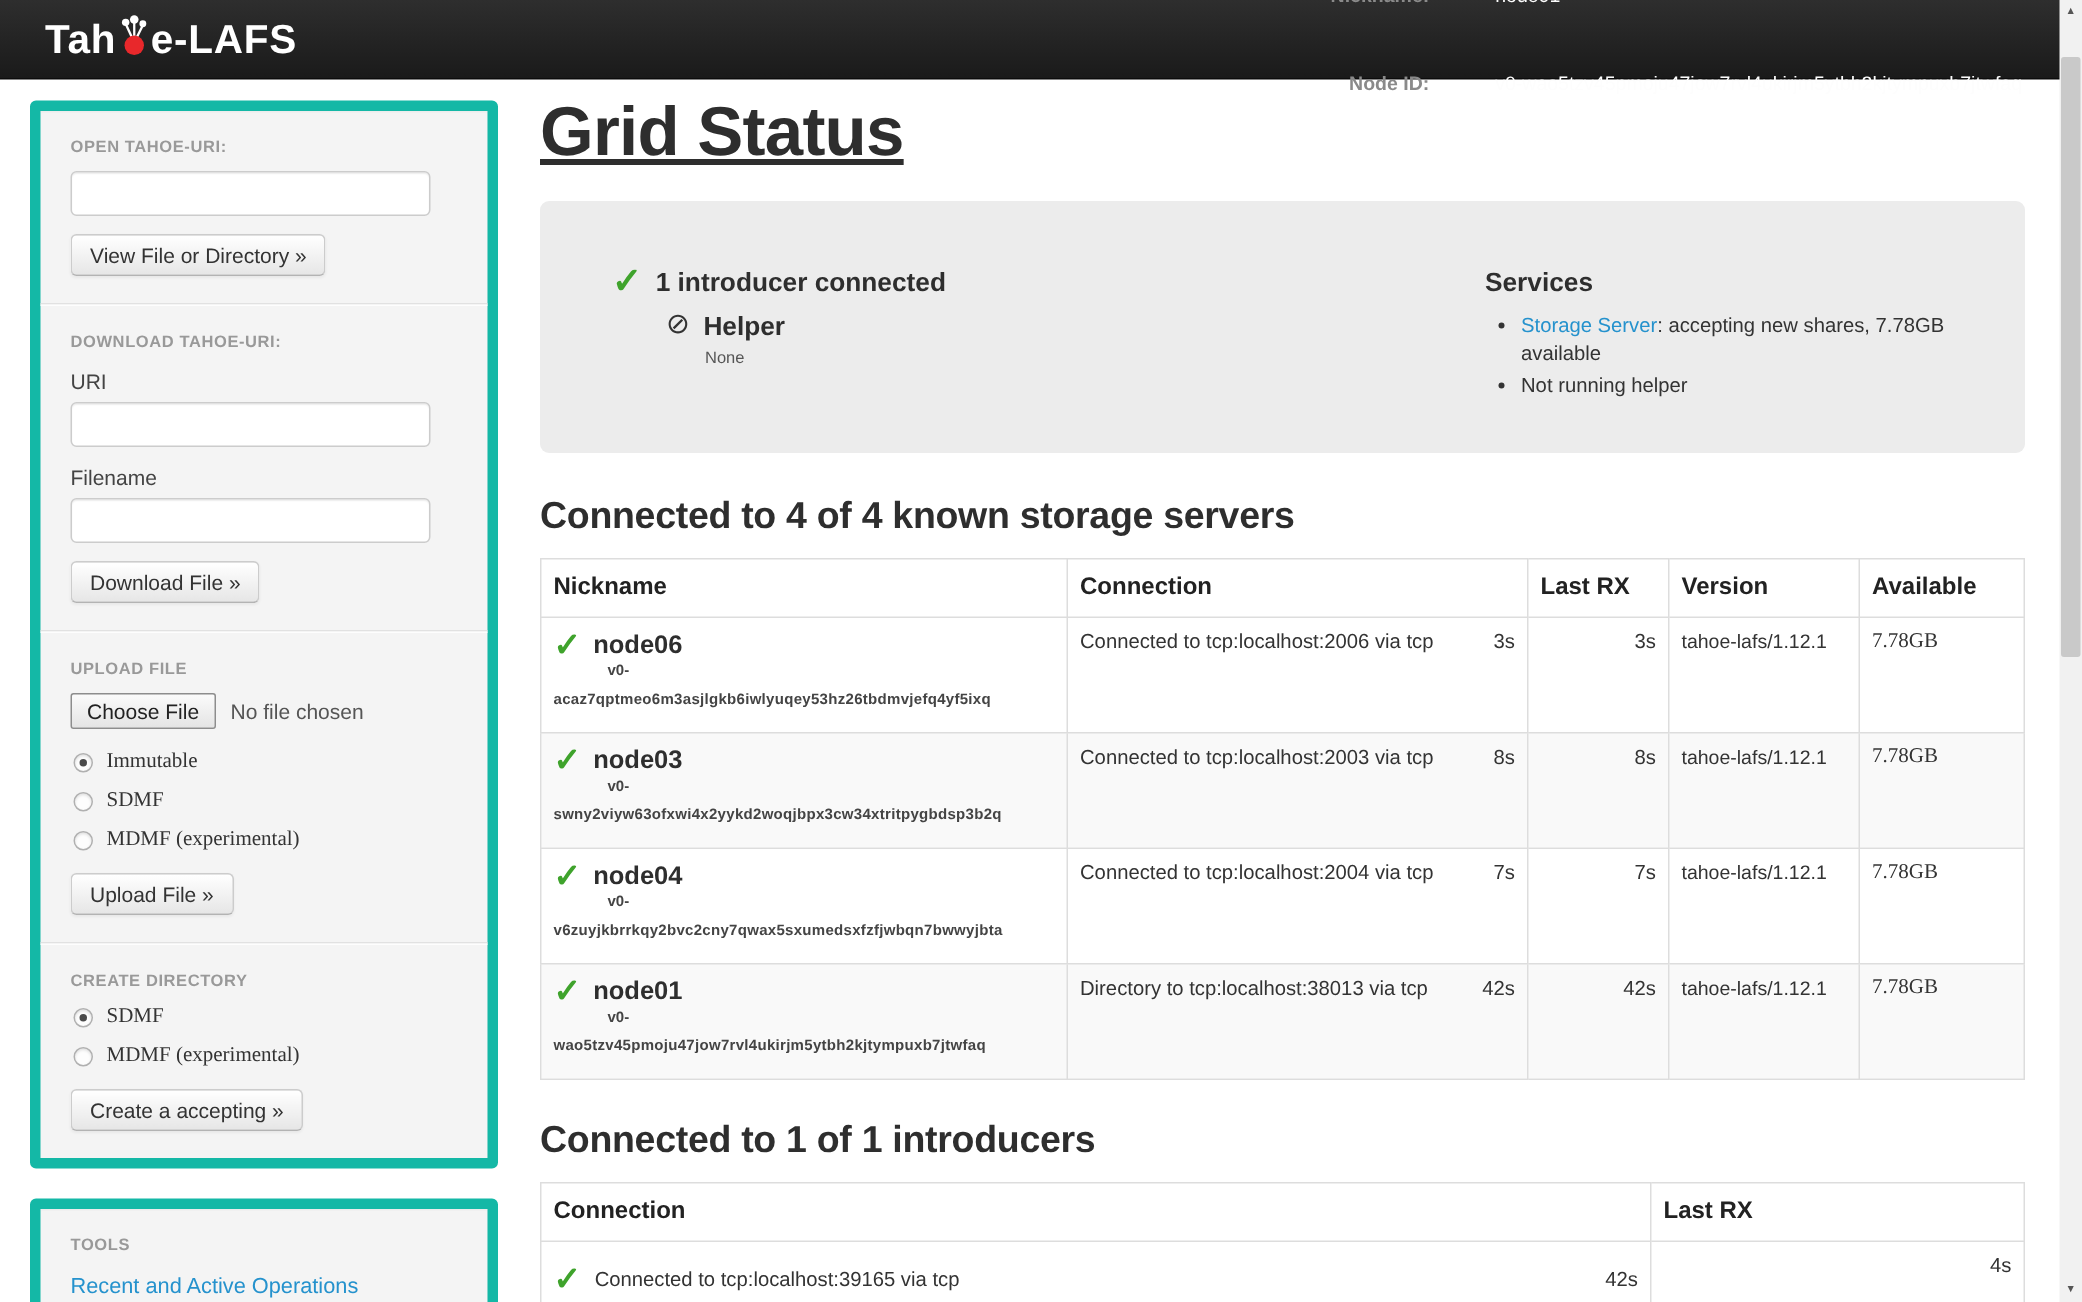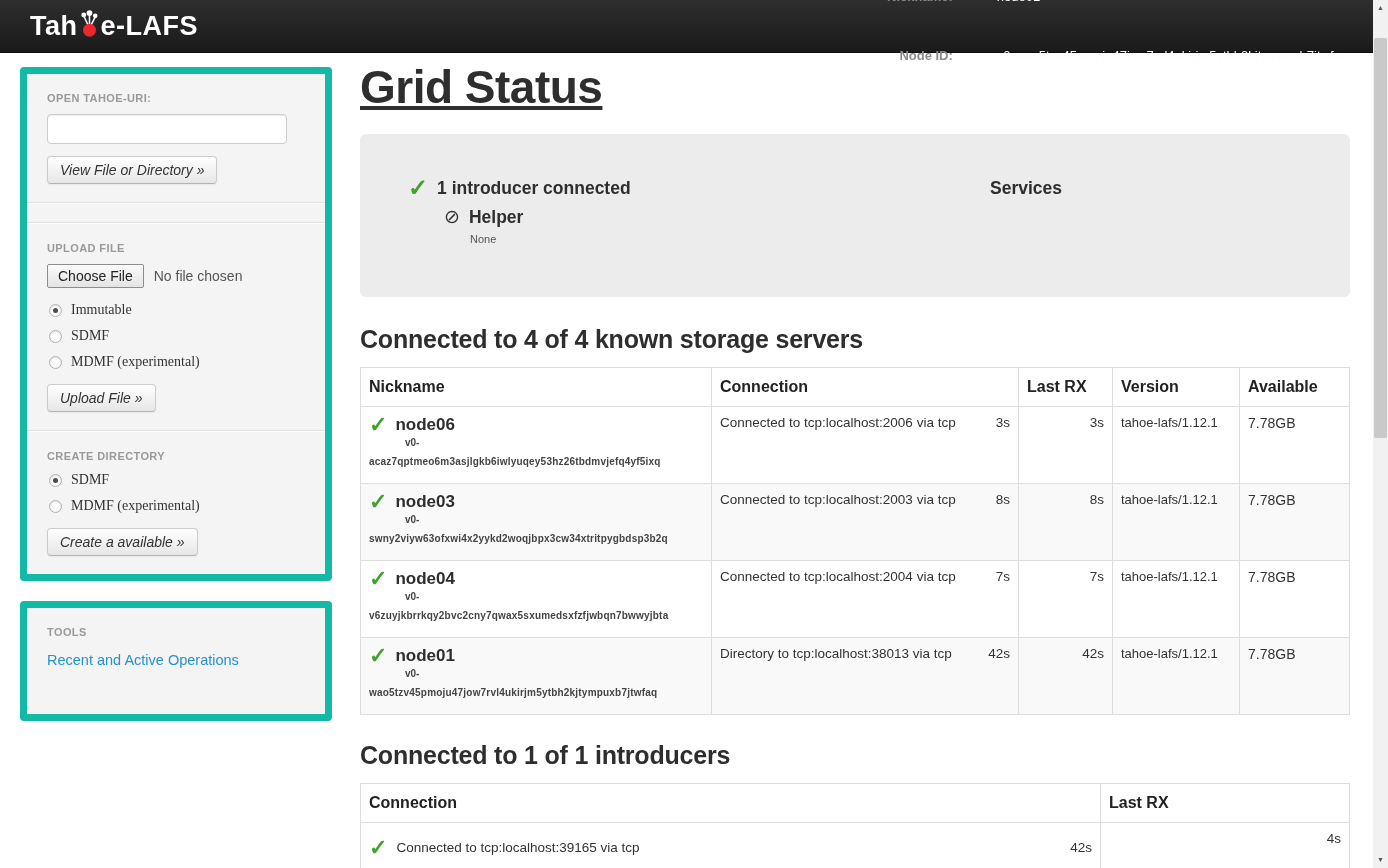--- a/index.html
+++ b/index.html
@@ -52,21 +52,20 @@
     font-family: "Liberation Sans", sans-serif; font-size: 14px; padding: 0 6px;
     display: block;
   }
   .btn {
     display: inline-block; margin-top: 12px;
     background: linear-gradient(#ffffff, #e6e6e6);
     border: 1px solid #ccc; border-bottom-color: #b3b3b3; border-radius: 4px;
     padding: 5px 12px; font-family: "Liberation Sans", sans-serif;
     font-size: 14px; color: #333; cursor: pointer;
     box-shadow: inset 0 1px 0 rgba(255,255,255,.2), 0 1px 2px rgba(0,0,0,.05);
-    font-style: italic;
   }
   .field-label { font-size: 14px; color: #444; margin: 12px 0 6px; }
   .field-label:first-of-type { margin-top: 2px; }
 
   .file-row { display: flex; align-items: center; gap: 10px; margin-bottom: 14px; }
   .file-btn {
     background: linear-gradient(#fbfbfb, #e4e4e4);
     border: 1px solid #8d8d8d; border-radius: 2px;
     font-family: "Liberation Sans", sans-serif;
     font-size: 14px; color: #222; padding: 3px 10px; cursor: pointer;
@@ -118,21 +117,21 @@
   .grid-table tbody tr.striped { background: #f9f9f9; }
   td.nick-cell { height: 77px; }
   .nick-top { display: flex; align-items: center; gap: 8px; }
   .nick-top .check { font-size: 22px; line-height: 18px; }
   .nick-name { font-size: 17px; font-weight: bold; color: #2e2e2e; }
   .nick-v0 { margin: 2px 0 0 36px; font-size: 10px; font-weight: bold; color: #444; }
   .nick-hash { margin-top: 8px; font-size: 10px; font-weight: bold; color: #444; letter-spacing: .2px; white-space: nowrap; }
   td.conn-cell .conn-wrap { display: flex; justify-content: space-between; gap: 8px; }
   td.num-cell { text-align: right; }
   td.ver-cell { font-size: 13px; }
-  td.avail-cell { font-size: 14px; }
+  td.avail-cell { font-size: 14px; font-family: Liberation Serif, serif; }
 
   .intro-conn { display: flex; justify-content: space-between; align-items: center; height: 34px; }
   .intro-conn-left { display: flex; align-items: center; gap: 9px; }
   .intro-conn .check { font-size: 22px; line-height: 18px; }
 
   
   .scrollbar {
     position: absolute; top: 0; right: 0;
     width: 15px; height: 868px;
     background: #f1f1f1; z-index: 50;
@@ -173,20 +172,28 @@
     <div class="well">
 
       <div>
         <div class="side-label">OPEN TAHOE-URI:</div>
         <input class="text-input" type="text" value="" style="">
         <button class="btn">View File or Directory »</button>
       </div>
 
       <div class="side-divider"></div>
 
+      <div>
+        <div class="side-label">DOWNLOAD TAHOE-URI:</div>
+        <div class="field-label">URI</div>
+        <input class="text-input" type="text" value="" style="">
+        <div class="field-label">Filename</div>
+        <input class="text-input" type="text" value="" style="">
+        <button class="btn">Download File »</button>
+      </div>
 
       <div class="side-divider"></div>
 
       <div>
         <div class="side-label">UPLOAD FILE</div>
         <div class="file-row">
           <button class="file-btn">Choose File</button>
           <span class="file-status">No file chosen</span>
         </div>
         <div class="radio-group">
@@ -213,21 +220,21 @@
         <div class="radio-group">
             <label class="radio-row">
               <span class="radio checked"></span>
               <span class="radio-label">SDMF</span>
             </label>
             <label class="radio-row">
               <span class="radio"></span>
               <span class="radio-label">MDMF (experimental)</span>
             </label>
           </div>
-        <button class="btn" style="margin-top:4px">Create a available »</button>
+        <button class="btn" style="margin-top:4px">Create a accepting »</button>
       </div>
 
     </div>
 
     <div class="well tools-well">
       <div class="side-label">TOOLS</div>
       <a class="side-link">Recent and Active Operations</a>
     </div>
   </div>
 
@@ -241,20 +248,24 @@
           <span>1 introducer connected</span>
         </div>
         <div class="helper-line">
           <span class="no-entry">⊘</span>
           <span>Helper</span>
         </div>
         <div class="helper-none">None</div>
       </div>
       <div class="services">
         <div class="services-title">Services</div>
+        <ul>
+          <li><a class="inline-link">Storage Server</a><span>: accepting new shares, 7.78GB available</span></li>
+          <li>Not running helper</li>
+        </ul>
       </div>
     </div>
 
     <h2 class="section-heading">Connected to 4 of 4 known storage servers</h2>
 
     <table class="grid-table">
       <colgroup>
           <col style="width:351px">
           <col style="width:307px">
           <col style="width:94px">

